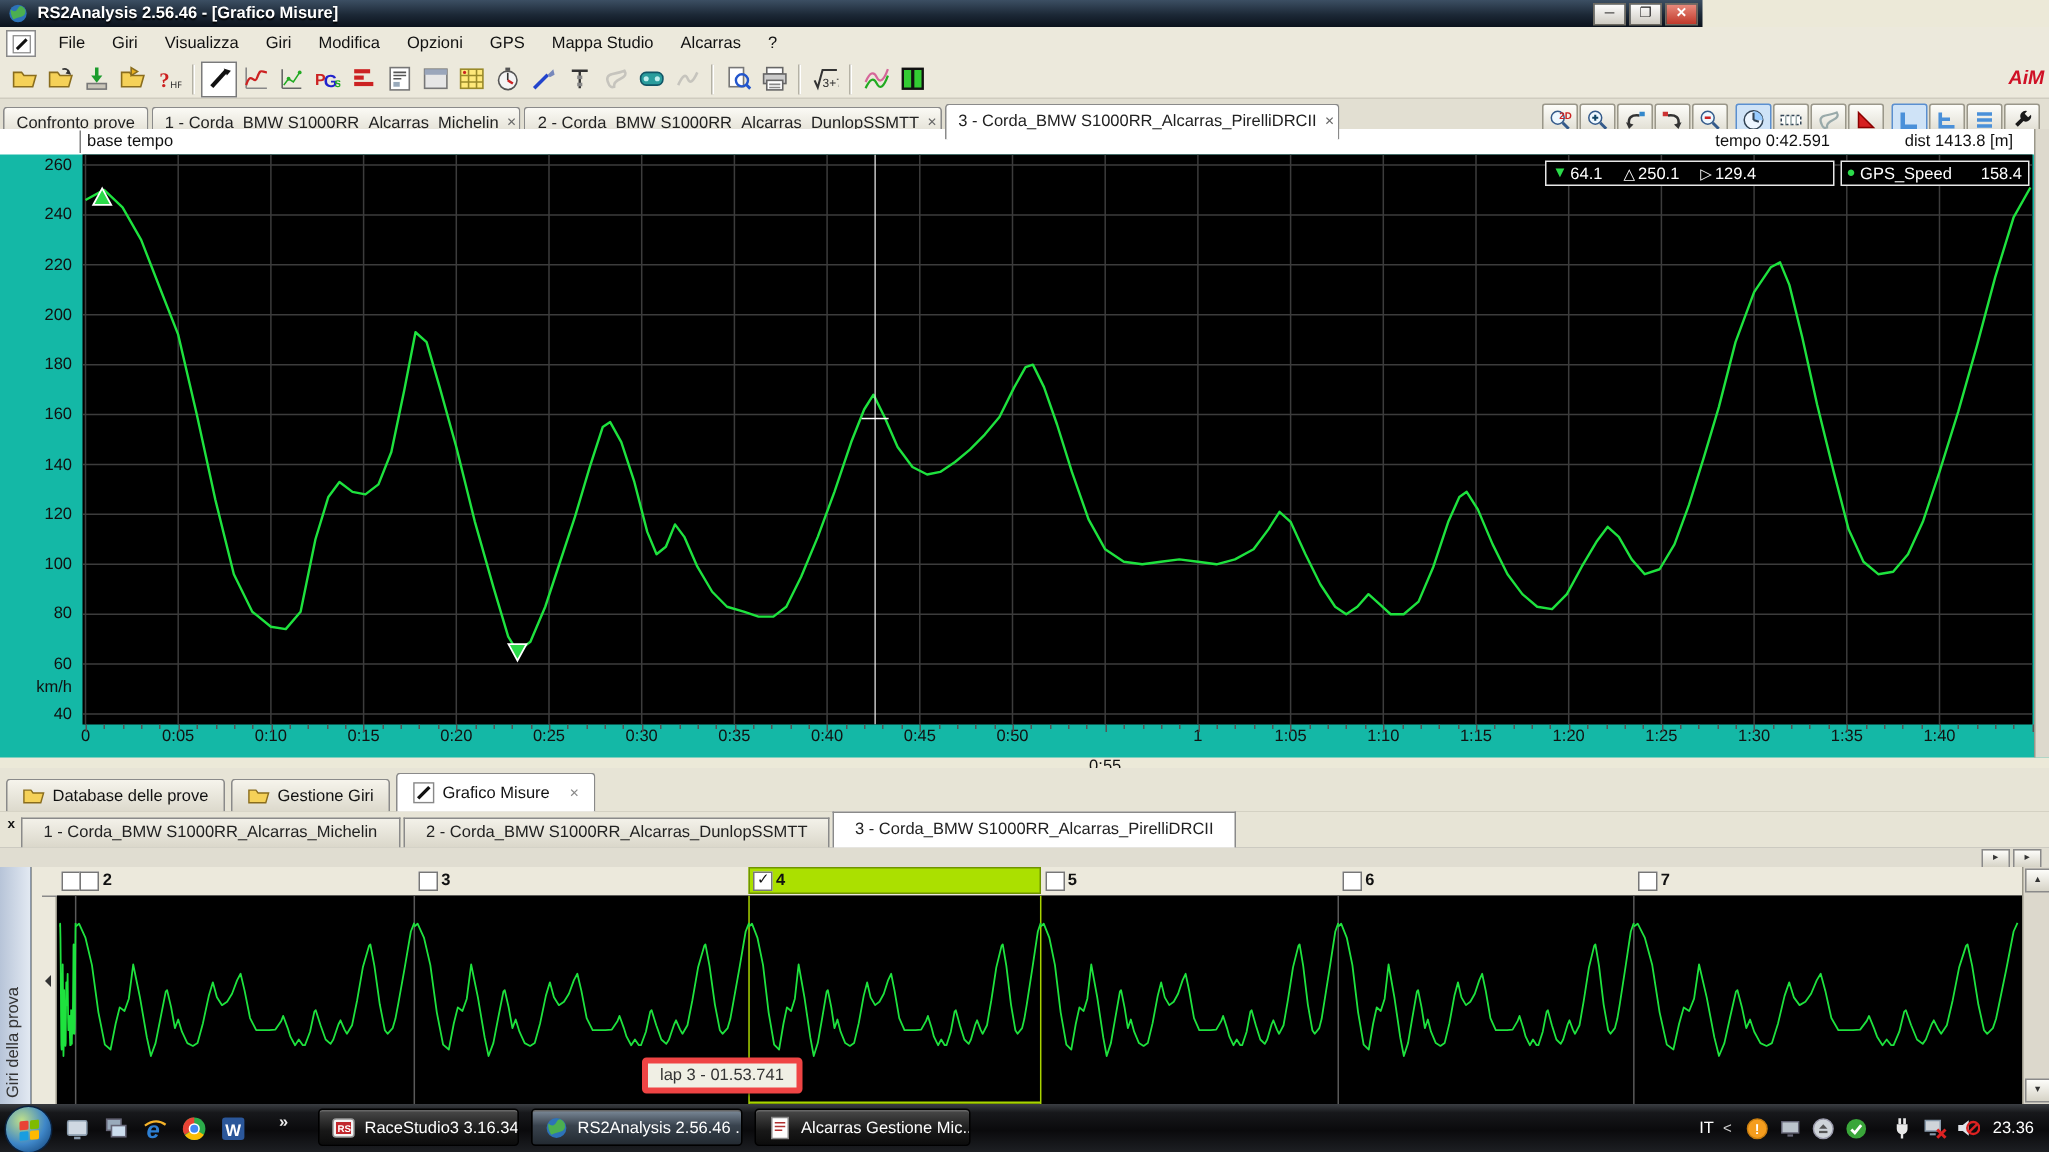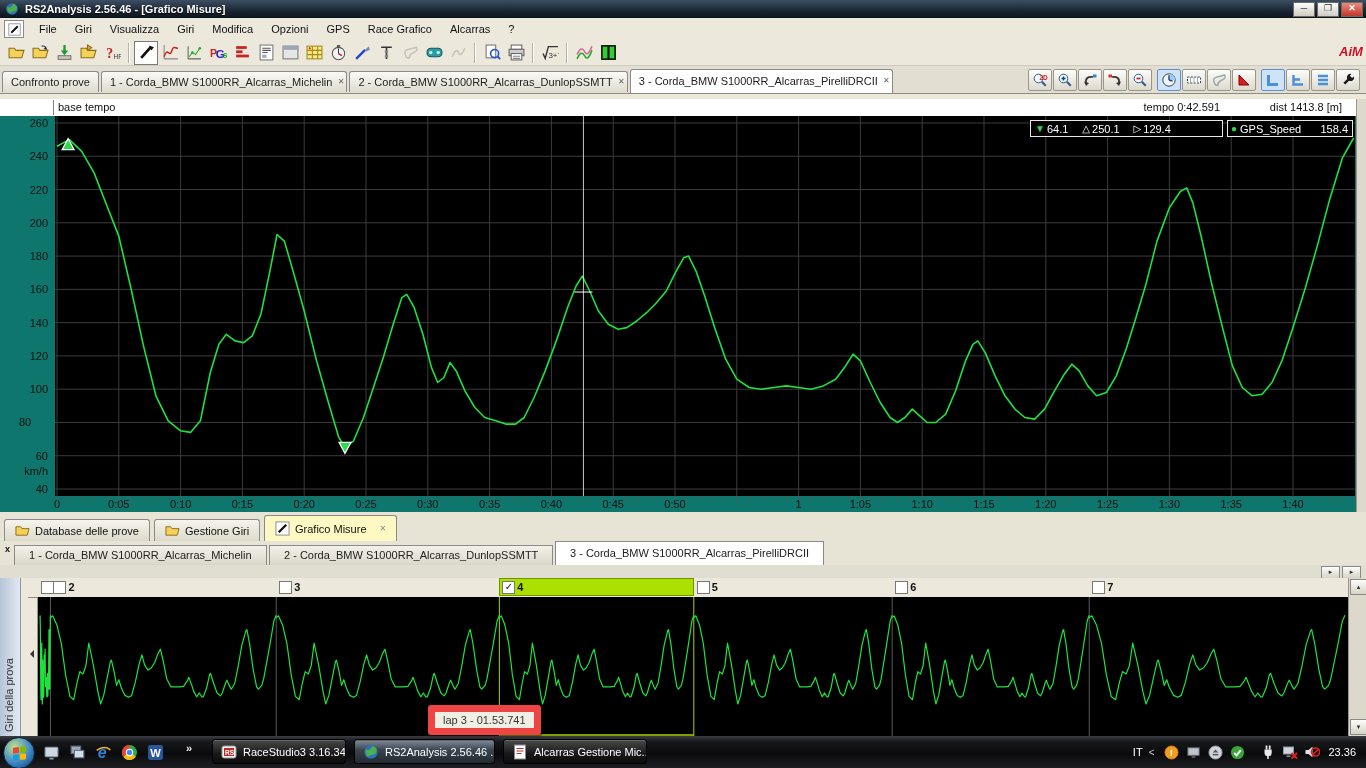--- a/index.html
+++ b/index.html
@@ -1,20 +1,20 @@
 <!DOCTYPE html>
 <html><head>
 <meta charset="utf-8">
 <style>
   html,body{margin:0;padding:0;background:#3b3b3b;}
   #root{position:relative;width:1366px;height:768px;overflow:hidden;
         font-family:"Liberation Sans",sans-serif;font-size:11px;background:#ece9d8;}
   .abs{position:absolute;}
   
-  #titlebar{left:0;top:0;width:1366px;height:18px;
+  #titlebar{left:0;top:0;width:1135px;height:18px;
     background:linear-gradient(180deg,#3c4f63 0%,#1c2836 55%,#0b121c 100%);
     color:#fff;display:flex;align-items:center;}
   #apptitle{font-weight:bold;font-size:11px;margin-left:4px;text-shadow:0 1px 1px #000;}
   #winbtns{position:absolute;right:3px;top:2px;display:flex;gap:2px;}
   .wbtn{width:20px;height:13px;background:linear-gradient(#fdfdfd,#cfccc3);border:1px solid #6d6a61;
         font-size:9px;line-height:11px;text-align:center;color:#222;}
   .wbtn.close{background:linear-gradient(#e98b7d,#c0392b);color:#fff;font-weight:bold;}
   
   #menubar{left:0;top:18px;width:1366px;height:22px;background:#ece9dc;border-bottom:1px solid #d2cfc2;
            display:flex;align-items:center;}
@@ -37,21 +37,21 @@
         background:linear-gradient(#fbfaf5,#dedbce);border:1px solid #8a8a8a;border-bottom:none;
         border-radius:3px 3px 0 0;color:#222;white-space:nowrap;}
   .ttab.active{background:#fff;height:23px;line-height:22px;font-weight:normal;z-index:3;}
   .tclose{position:absolute;right:2px;top:0;font-size:8px;color:#666;}
   #viewtools{position:absolute;right:6px;top:3px;display:flex;align-items:center;}
   .vti{width:22px;height:20px;display:inline-flex;align-items:center;justify-content:center;
        border:1px solid #9a978a;background:linear-gradient(#fdfdfa,#dcd9cc);margin-left:1px;border-radius:2px;}
   .vti.pressed{background:#cfe3f7;border-color:#5a8fd0;}
   .vsep{width:4px;}
   
-  #graphpanel{left:0;top:99px;width:1366px;height:419px;background:#0f766e;}
+  #graphpanel{left:0;top:86px;width:1366px;height:419px;background:#14b8a6;}
   #gheader{position:absolute;left:0;top:0;width:1356px;height:17px;background:#fff;color:#111;}
   #gheader .vline{position:absolute;left:53px;top:1px;width:1px;height:15px;background:#7f7f7f;}
   #gh-left{position:absolute;left:58px;top:2px;}
   #gh-tempo{position:absolute;right:136px;top:2px;}
   #gh-dist{position:absolute;right:14px;top:2px;}
   #plot{position:absolute;left:55px;top:17px;width:1300px;height:380px;background:#000;}
   #gscroll{position:absolute;left:1356px;top:0;width:10px;height:419px;background:#ddd9cd;border-left:1px solid #9a978a;}
   .ylab{position:absolute;width:46px;text-align:right;color:#111;}
   .xlab{position:absolute;width:50px;text-align:center;color:#111;top:399px;}
   .xtick{position:absolute;width:1px;background:#555;top:397px;}
@@ -62,21 +62,21 @@
   #legend2{left:1227px;width:124px;}
   .lg-min{color:#2bdb4a;margin:0 2px 0 4px;font-size:10px;}
   .lg-tri{color:#fff;margin:0 2px 0 14px;font-size:10px;}
   .lg-dot{color:#2bdb4a;margin:0 3px 0 3px;font-size:10px;}
   .lg-val{margin-left:auto;margin-right:4px;}
   
   #tooltabs{left:0;top:512px;width:1366px;height:29px;background:#e7e4d6;border-bottom:1px solid #9a978a;}
   .btab{position:absolute;bottom:0;height:21px;display:flex;align-items:center;gap:5px;padding:0 10px;
         background:linear-gradient(#f6f4ec,#dcd9cc);border:1px solid #8a8a8a;border-bottom:none;
         border-radius:3px 3px 0 0;color:#111;white-space:nowrap;}
-  .btab.active{background:#fef9c3;height:25px;z-index:2;}
+  .btab.active{background:#ffffff;height:25px;z-index:2;}
   
   #doctabs{left:0;top:541px;width:1366px;height:24px;background:#e7e4d6;border-bottom:1px solid #8a8a8a;}
   #docclose{position:absolute;left:2px;top:3px;width:11px;height:11px;font-size:9px;font-weight:bold;
             line-height:11px;text-align:center;color:#111;}
   .dtab{position:absolute;bottom:0;height:19px;line-height:19px;padding:0 14px;
         background:linear-gradient(#f3f1e9,#dad7ca);border:1px solid #8a8a8a;border-bottom:none;color:#222;white-space:nowrap;}
   .dtab.active{background:#fff;height:23px;line-height:22px;z-index:2;}
   
   #hscroll{left:0;top:565px;width:1366px;height:13px;background:#e0ddd1;border-bottom:1px solid #b5b2a5;}
   .harr{position:absolute;top:1px;width:17px;height:11px;background:linear-gradient(#fdfdfa,#d6d3c6);
@@ -92,21 +92,21 @@
   #lapsplitter i{position:absolute;left:5px;top:72px;width:0;height:0;border:4px solid transparent;border-right-color:#333;}
   #lapheader{position:absolute;left:28px;top:0;width:1320px;height:19px;background:#ece9dc;border-bottom:1px solid #8a8a8a;}
   .lapcb{position:absolute;top:3px;width:11px;height:11px;background:#fff;border:1px solid #777;
          font-size:10px;line-height:10px;text-align:center;color:#111;}
   .lapnum{position:absolute;top:3px;font-weight:bold;color:#111;}
   #lap4hl{position:absolute;top:0;height:18px;background:#abe000;border:1px solid #6f9400;box-sizing:border-box;}
   #strip{position:absolute;left:38px;top:19px;width:1310px;height:139px;background:#000;}
   #lapscroll{position:absolute;left:1348px;top:0;width:18px;height:158px;background:#dcd8cc;border-left:1px solid #9a978a;}
   .varr{position:absolute;left:1px;width:15px;height:14px;background:linear-gradient(#fdfdfa,#d6d3c6);
         border:1px solid #8a8a8a;font-size:7px;text-align:center;line-height:13px;color:#333;}
-  #laptooltip{position:absolute;left:428px;top:127px;padding:2px 8px;background:#f0efe4;border:7px solid #ef4444;
+  #laptooltip{position:absolute;left:428px;top:127px;padding:2px 8px;background:#f0efe4;border:4px solid #ef4444;
         border-radius:3px;color:#333;z-index:5;box-shadow:1px 1px 2px rgba(0,0,0,.5);}
   
   #taskbar{left:0;top:736px;width:1366px;height:32px;
      background:linear-gradient(180deg,#3a3d42 0%,#17181b 18%,#0a0a0c 55%,#1d1f23 100%);}
   #orb{position:absolute;left:3px;top:1px;width:30px;height:30px;border-radius:50%;
      background:radial-gradient(circle at 35% 30%,#bfe08a 0%,#3f87c8 55%,#0d3a6e 100%);
      border:1px solid #0a2240;display:flex;align-items:center;justify-content:center;}
   #orbflag{width:13px;height:13px;display:grid;grid-template-columns:6px 6px;grid-gap:1px;transform:skewY(-6deg);}
   #orbflag i{width:6px;height:6px;border-radius:1px;}
   #quicklaunch{position:absolute;left:42px;top:7px;display:flex;gap:8px;}
@@ -151,21 +151,21 @@
         </svg>
       </span>
     <div id="menuitems" style="display:flex">
         <span class="menuitem">File</span>
         <span class="menuitem">Giri</span>
         <span class="menuitem">Visualizza</span>
         <span class="menuitem">Giri</span>
         <span class="menuitem">Modifica</span>
         <span class="menuitem">Opzioni</span>
         <span class="menuitem">GPS</span>
-        <span class="menuitem">Race Grafico</span>
+        <span class="menuitem">Mappa Studio</span>
         <span class="menuitem">Alcarras</span>
         <span class="menuitem">?</span>
       </div>
   </div>
 
   <div id="toolbar" class="abs">
       <span class="tbi">
         <svg viewBox="0 0 16 16" width="17" height="17">
           <path d="M1 13V4h5l1.5 2H15l-2 7z" fill="#f5d158" stroke="#8a6d1d"></path>
         </svg>
@@ -463,21 +463,21 @@
         <line x1="0" y1="7" x2="1300" y2="7" stroke="#3c3c3c"></line>
         <polyline points="2.0,30.3 14.4,23.6 26.7,35.3 39.1,56.9 51.4,88.5 63.8,120.1 76.2,173.4 88.5,229.9 100.9,279.8 113.2,304.8 125.6,314.8 135.5,316.4 145.4,304.8 155.3,256.5 163.9,228.3 171.3,218.3 180.0,224.9 188.6,226.6 197.3,219.9 205.9,198.3 214.6,156.7 222.0,118.5 229.4,125.1 238.1,155.1 249.2,195.0 261.6,244.9 273.9,288.2 283.8,321.4 290.0,331.4 298.6,324.8 308.5,301.5 318.4,271.5 328.3,241.6 338.2,208.3 346.8,181.7 351.8,178.4 359.2,191.7 367.9,218.3 376.5,251.6 382.7,266.5 388.9,261.5 395.0,246.6 401.2,254.9 409.9,274.8 419.8,291.5 429.7,301.5 440.8,304.8 450.7,308.1 460.6,308.1 469.2,301.5 479.1,281.5 490.2,254.9 501.3,224.9 512.5,191.7 521.1,170.0 527.3,160.1 534.7,175.0 543.4,195.0 553.3,208.3 563.1,213.3 571.8,211.6 581.7,205.0 591.6,196.7 601.5,186.7 611.3,175.0 621.2,155.1 628.7,141.8 633.6,140.1 641.0,155.1 649.7,180.0 659.6,211.6 670.7,243.2 681.8,263.2 694.2,271.5 706.5,273.2 718.9,271.5 731.2,269.9 743.6,271.5 756.0,273.2 768.3,269.9 780.7,263.2 790.6,249.9 798.0,238.2 805.4,244.9 815.3,266.5 825.2,286.5 835.1,301.5 842.5,306.5 849.9,301.5 857.3,293.1 864.7,299.8 872.1,306.5 880.8,306.5 890.7,298.1 900.6,274.8 910.5,244.9 917.9,228.3 922.8,224.9 930.2,236.6 940.1,259.9 950.0,279.8 959.9,293.1 969.8,301.5 979.7,303.1 989.6,293.1 999.5,274.8 1009.3,258.2 1016.8,248.2 1024.2,254.9 1032.8,269.9 1041.5,279.8 1051.4,276.5 1061.3,259.9 1071.1,233.3 1081.0,201.6 1090.9,168.4 1102.0,125.1 1114.4,91.8 1125.5,75.2 1131.7,71.9 1137.9,86.9 1146.5,121.8 1156.4,166.7 1167.5,211.6 1177.4,249.9 1187.3,271.5 1197.2,279.8 1207.1,278.2 1217.0,266.5 1226.9,244.9 1238.0,211.6 1250.4,171.7 1262.7,128.4 1275.1,81.9 1287.4,41.9 1298.6,22.0" fill="none" stroke="#1ee23e" stroke-width="1.6" stroke-linejoin="round"></polyline>
         <path d="M13.124 22.627272727272725 L19.124000000000002 33.627272727272725 L7.1240000000000006 33.627272727272725 Z" fill="#2bdb4a" stroke="#fff" stroke-width="1.2"></path>
         <path d="M289.988 337.4090909090909 L295.988 326.4090909090909 L283.988 326.4090909090909 Z" fill="#2bdb4a" stroke="#fff" stroke-width="1.2"></path>
         <line x1="528.42476" y1="0" x2="528.42476" y2="380" stroke="#e8e8e8" stroke-width="1" opacity=".85"></line>
         <line x1="519.42476" y1="176.02545454545452" x2="537.42476" y2="176.02545454545452" stroke="#fff" stroke-width="1"></line>
       </svg>
     <div id="ylabels">
         <div class="ylab abs" style="left: 2px; top: 384px;">40</div>
         <div class="ylab abs" style="left: 2px; top: 350.727px;">60</div>
-        <div class="ylab abs" style="left: 2px; top: 317.455px; text-align: center;">80</div>
+        <div class="ylab abs" style="left: 2px; top: 317.455px;">80</div>
         <div class="ylab abs" style="left: 2px; top: 284.182px;">100</div>
         <div class="ylab abs" style="left: 2px; top: 250.909px;">120</div>
         <div class="ylab abs" style="left: 2px; top: 217.636px;">140</div>
         <div class="ylab abs" style="left: 2px; top: 184.364px;">160</div>
         <div class="ylab abs" style="left: 2px; top: 151.091px;">180</div>
         <div class="ylab abs" style="left: 2px; top: 117.818px;">200</div>
         <div class="ylab abs" style="left: 2px; top: 84.5455px;">220</div>
         <div class="ylab abs" style="left: 2px; top: 51.2727px;">240</div>
         <div class="ylab abs" style="left: 2px; top: 18px;">260</div>
       </div>

